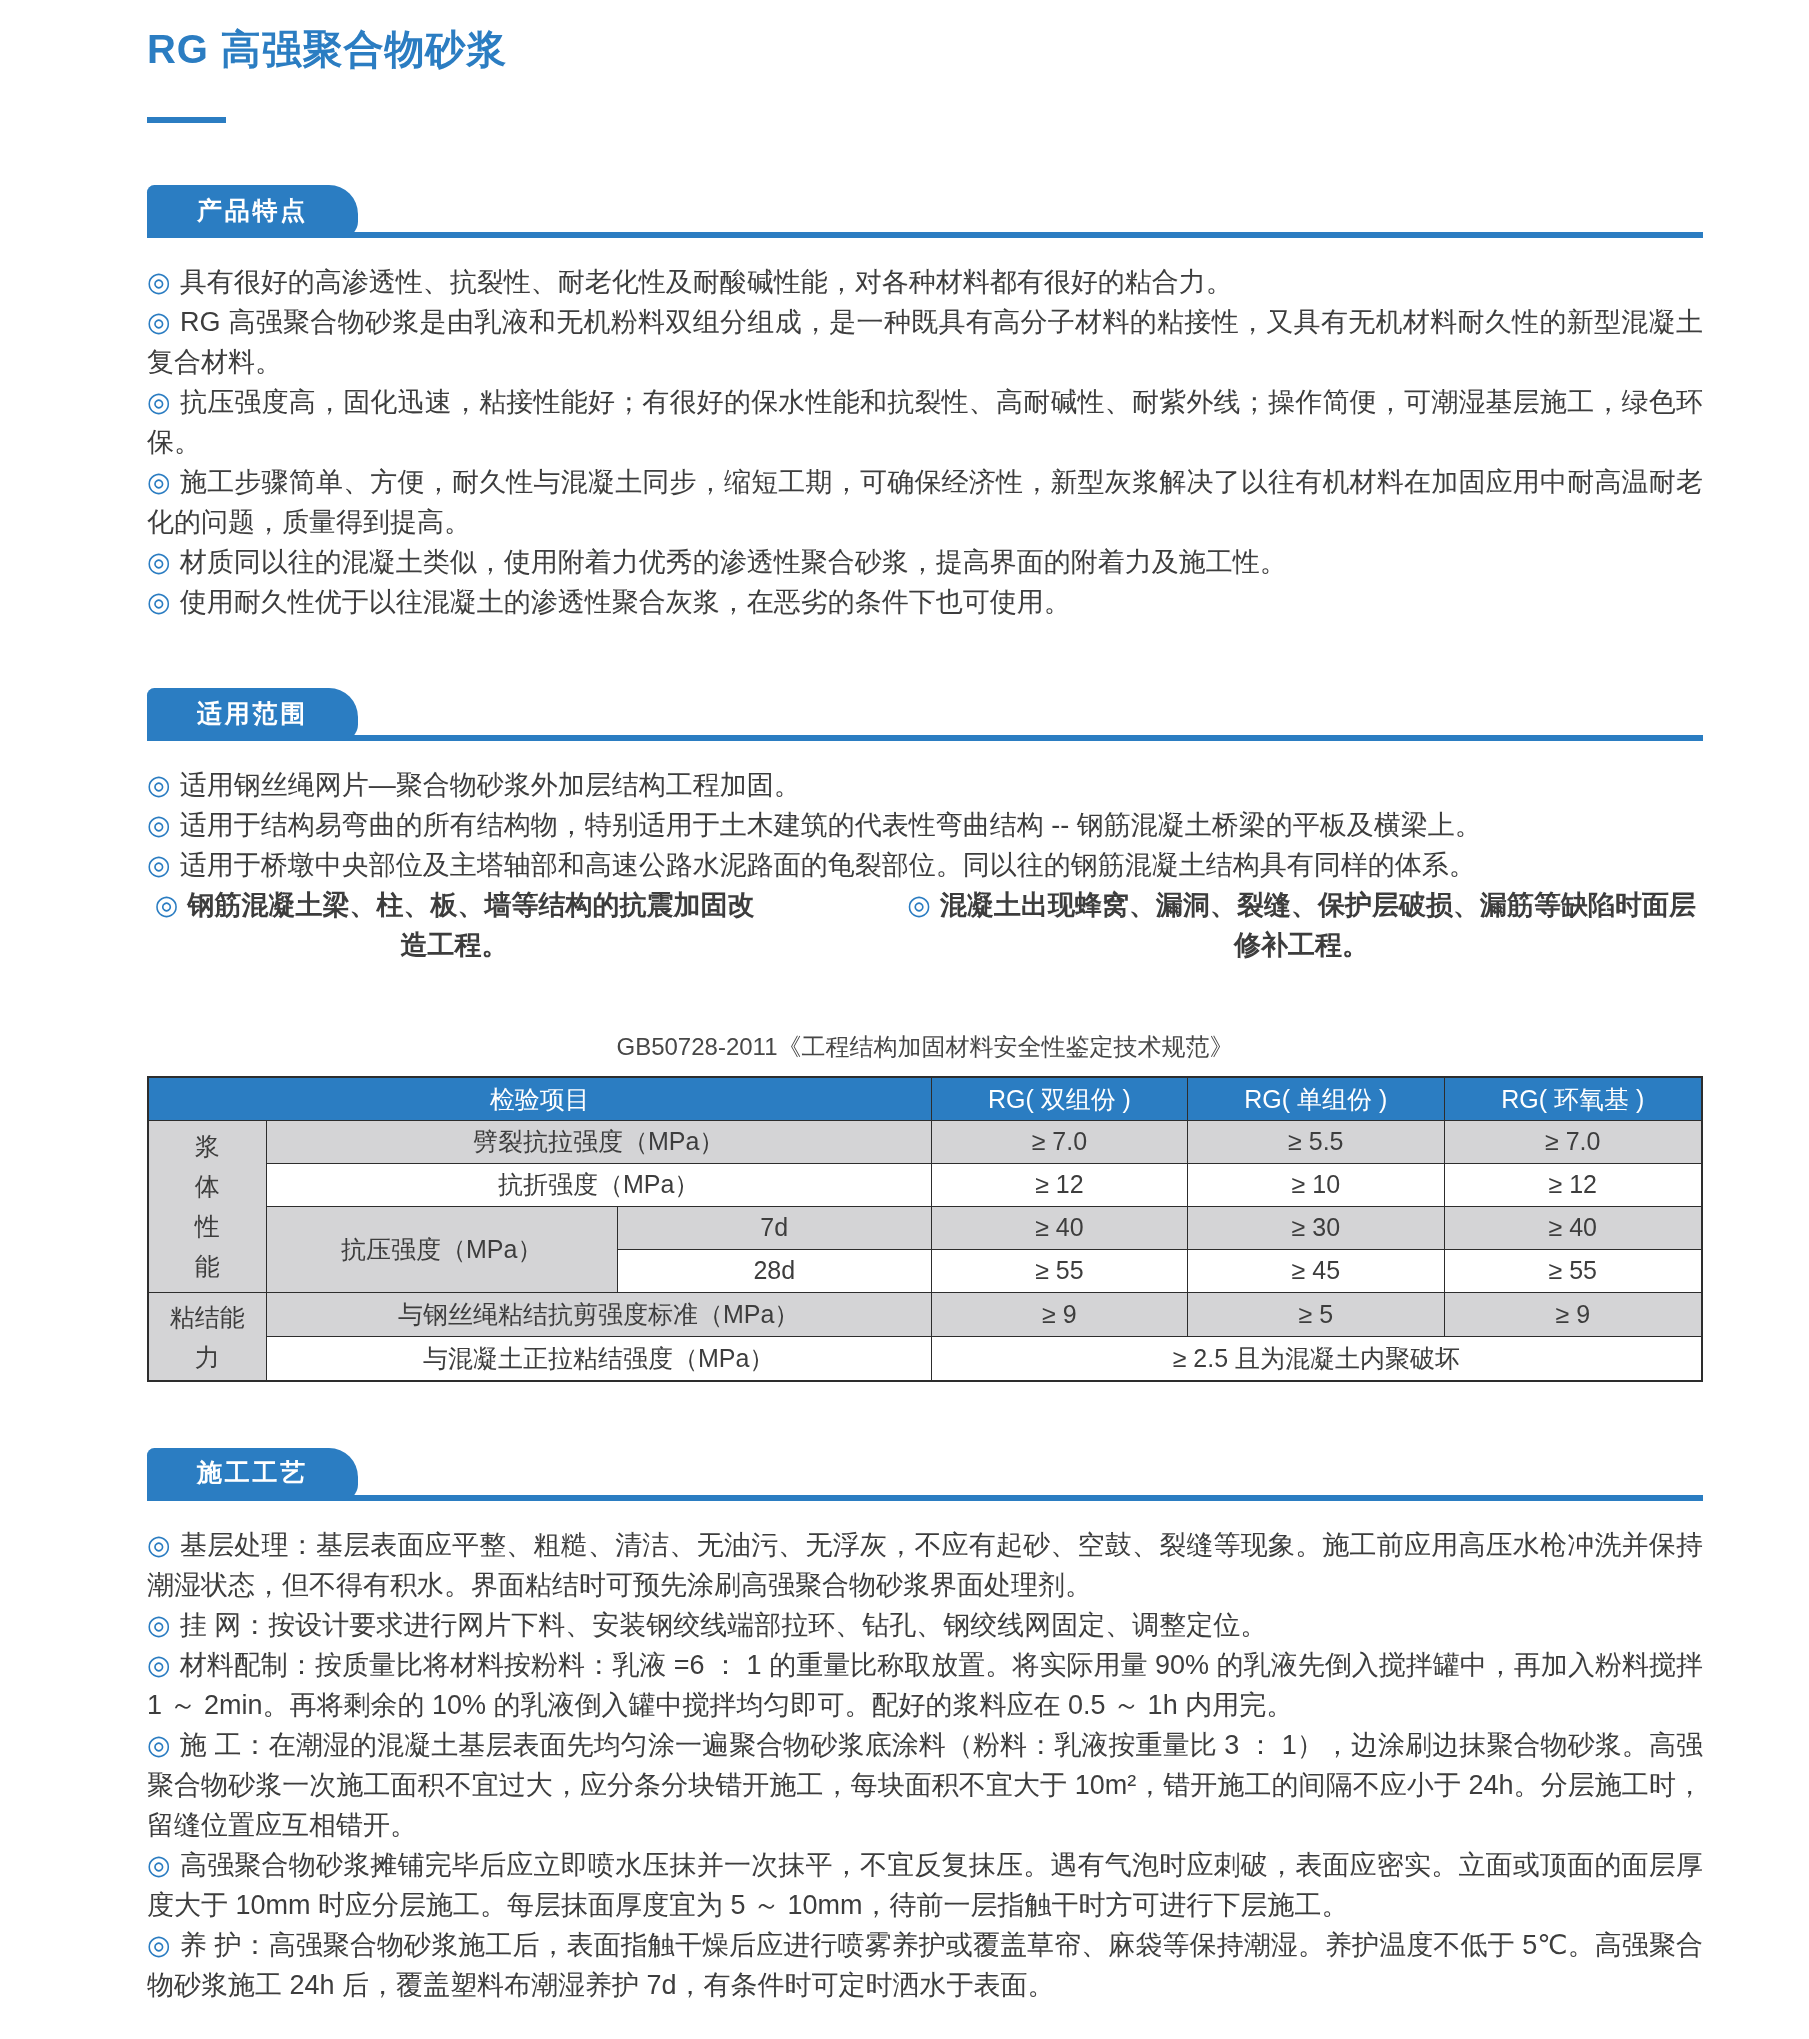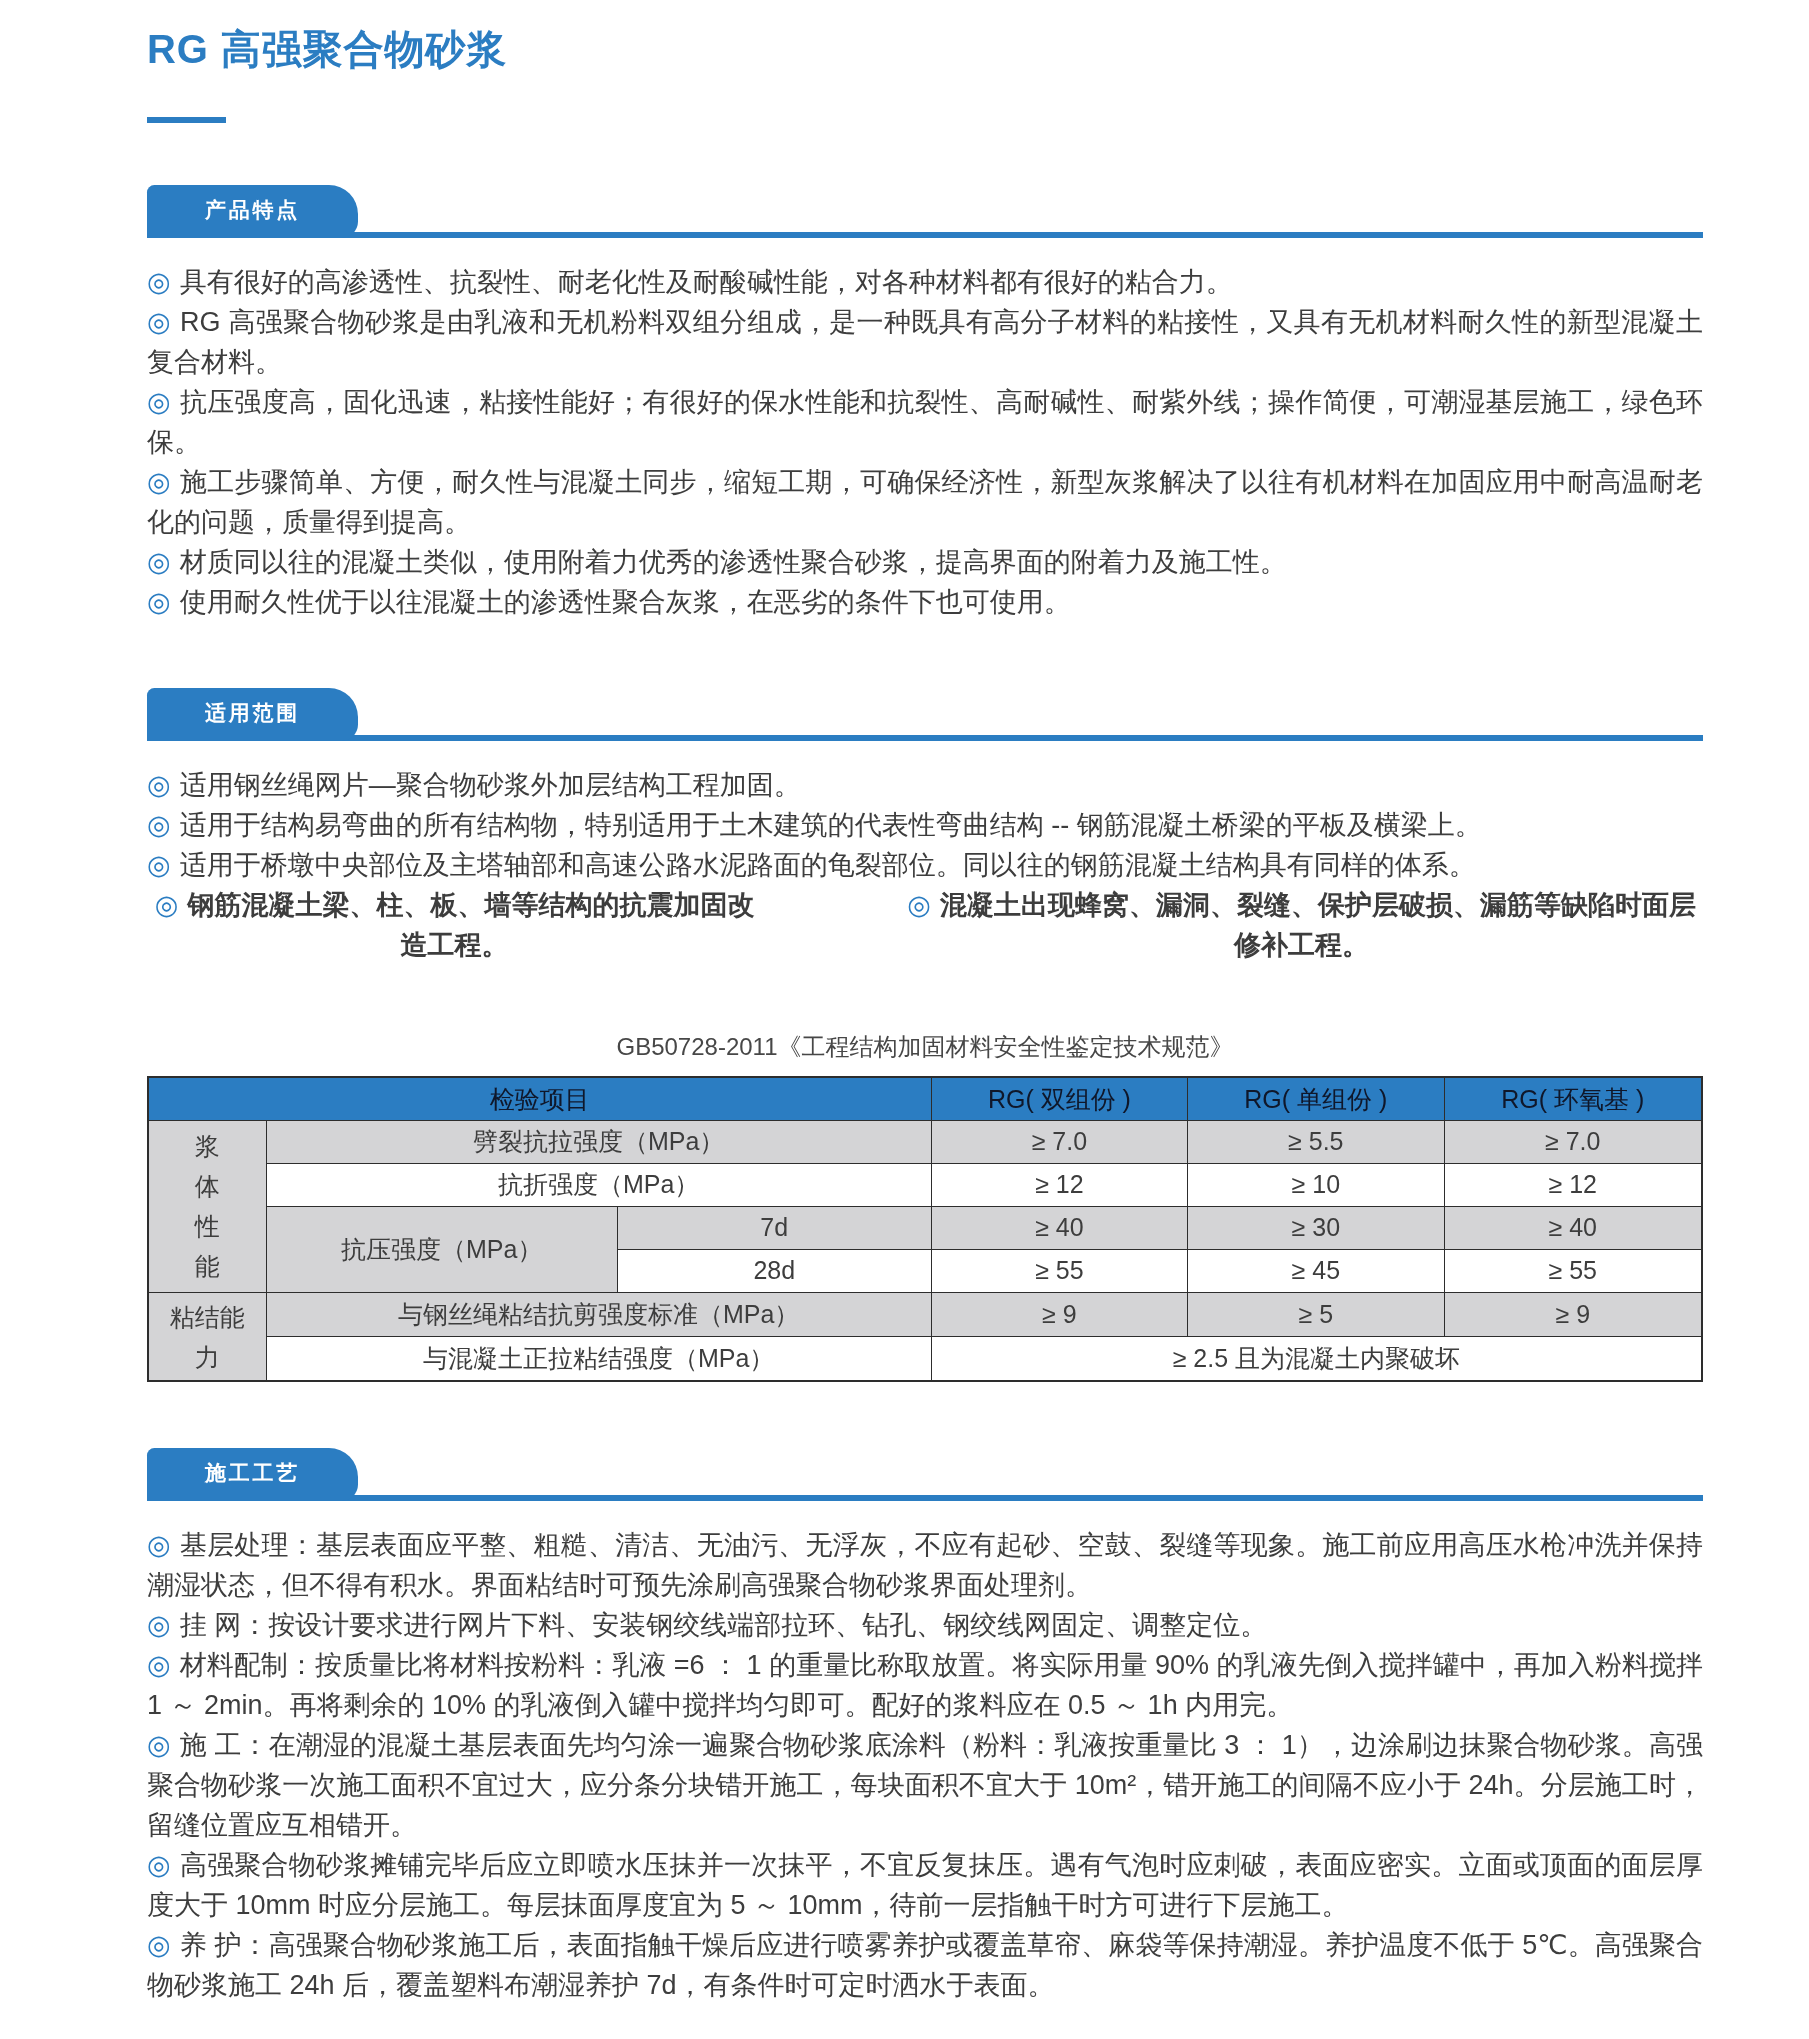--- a/index.html
+++ b/index.html
@@ -39,21 +39,21 @@
     position: absolute; left: 0; right: 0; bottom: 0;
     height: 6.4px; background: #2b7dc2;
   }
   .sec-badge {
     position: absolute; left: 0; bottom: 0;
     width: 211px; height: 53px;
     background: #2b7dc2;
     border-radius: 7.3px 29px 16.5px 0;
     display: flex; align-items: center; justify-content: center;
     color: #ffffff;
-    font-size: 21px; font-weight: bold; letter-spacing: 2.8px;
+    font-size: 25px; font-weight: bold; letter-spacing: 2.8px;
     box-sizing: border-box; padding-bottom: 3.7px;
   }
 
   
   .bullets { margin-top: 24px; }
   .bullet {
     margin: 0;
     font-size: 27px;
     line-height: 40px;
     text-align: justify;
@@ -80,21 +80,21 @@
     border: 1.8px solid #2d2d2d;
     text-align: center;
     vertical-align: middle;
     font-size: 25px;
     padding: 3.7px 7.3px;
     height: 43px;
     box-sizing: border-box;
   }
   .spec thead th {
     background: #2b7dc2;
-    color: #0f172a;
+    color: #ffffff;
     font-weight: normal;
   }
   .cell-gray  { background: #d4d4d6; }
   .cell-white { background: #ffffff; }
   .group-label { white-space: pre-line; line-height: 1.6; }
 </style>
 </head>
 <body>
 
 <div class="page">

